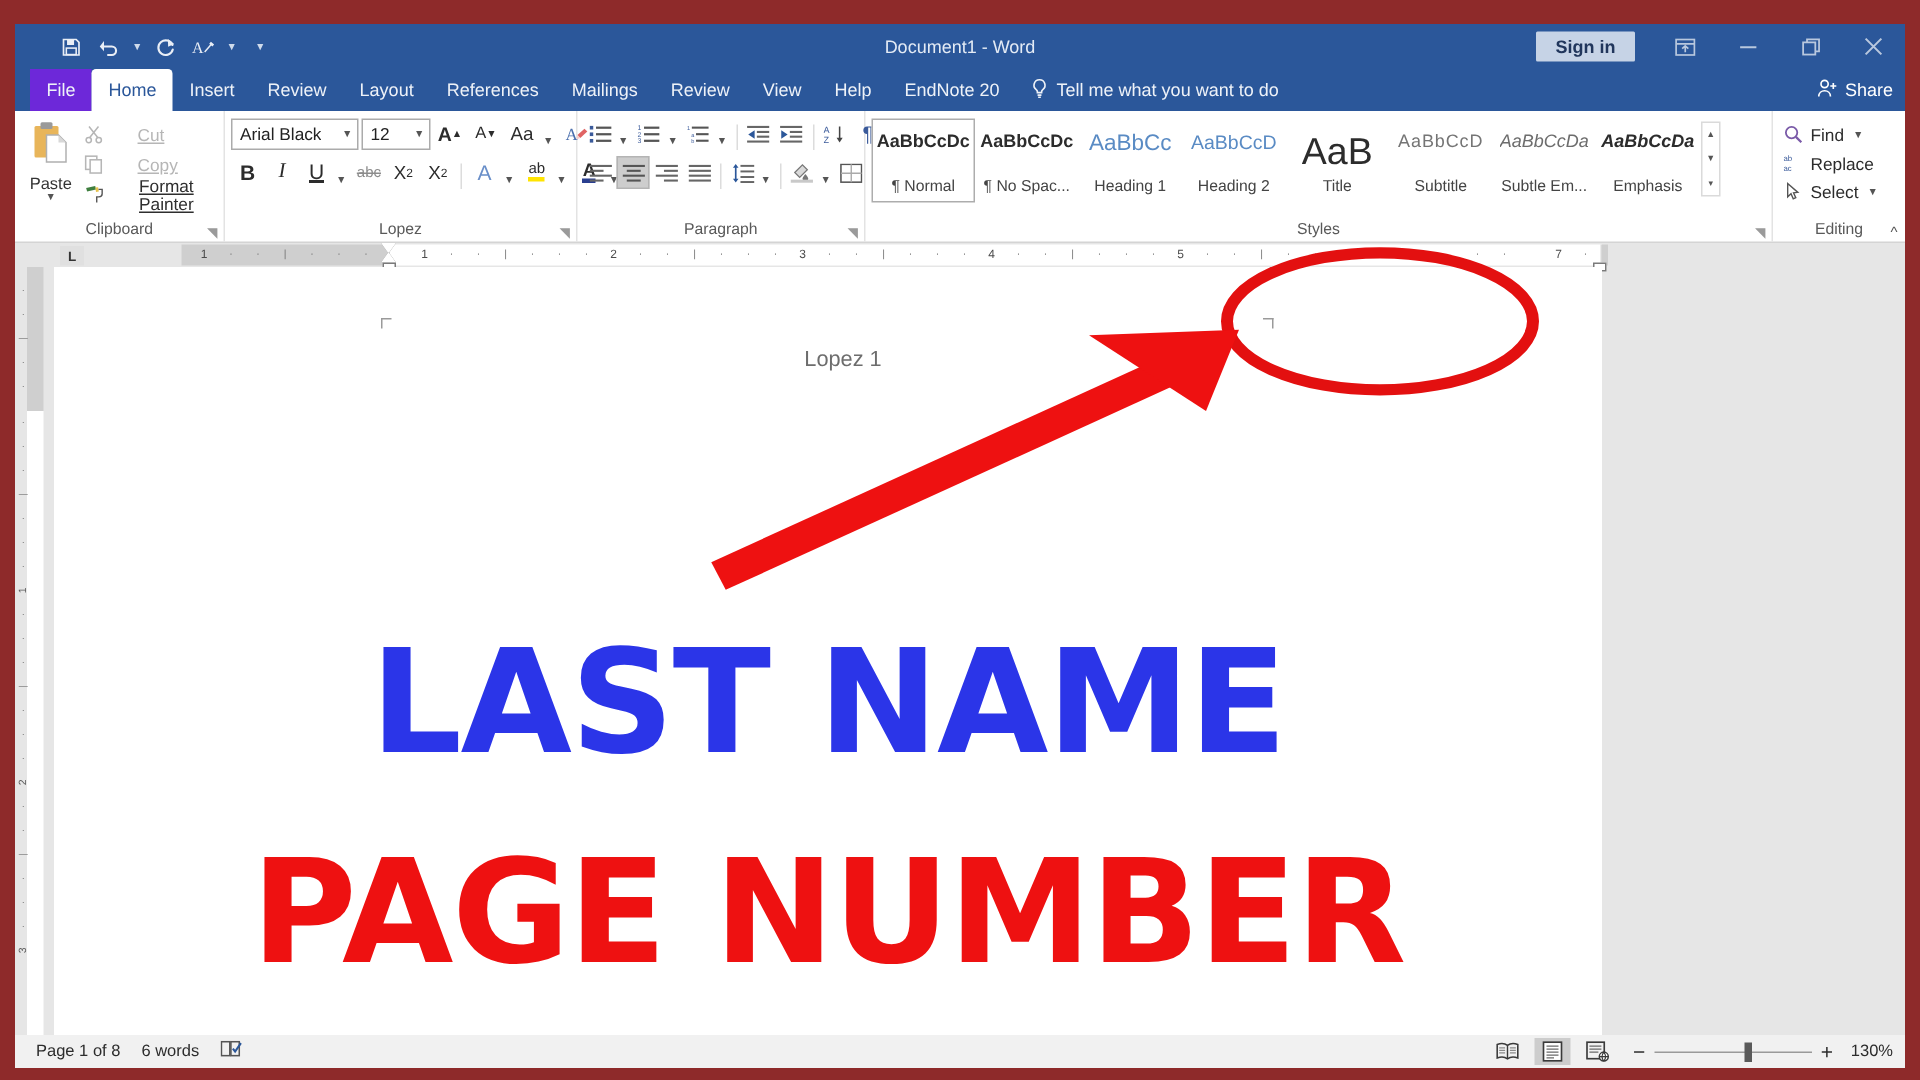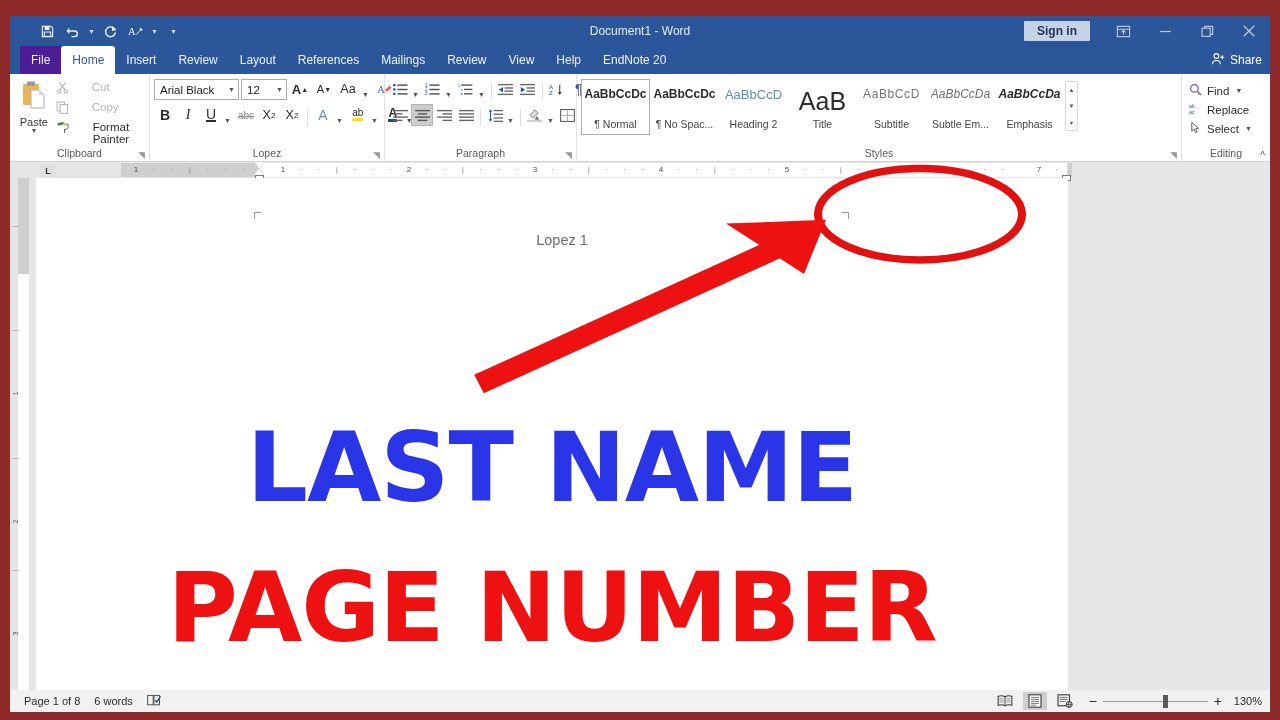--- a/index.html
+++ b/index.html
@@ -63,21 +63,21 @@
   
   .tabstrip {
     height: 28px; background: #2b579a;
     display: flex; align-items: stretch; padding-left: 10px;
     position: relative;
   }
   .tab {
     font-size: 12px; color: #eef2f8;
     padding: 0 11px; display: flex; align-items: center;
   }
-  .tab.file { background: #4c1d95; }
+  .tab.file { background: #6d28d9; }
   .tab.active {
     background: #ffffff; color: #2b579a;
     border-radius: 3px 3px 0 0;
   }
   .tellme {
     display: flex; align-items: center; gap: 5px;
     color: #eef2f8; font-size: 12px; padding: 0 10px;
   }
   .share {
     position: absolute; right: 8px; top: 0; height: 28px;
@@ -108,23 +108,24 @@
   }
   
   .paste {
     width: 50px; display: flex; flex-direction: column;
     align-items: center; padding-top: 2px;
   }
   .paste-lbl { font-size: 11px; color: #343434; margin-top: 1px; }
   .paste-car { font-size: 7px; color: #555; line-height: 6px; }
   .clip-col { display: flex; flex-direction: column; padding-top: 4px; }
   .clip-item {
-    display: flex; align-items: flex-start; gap: 23px;
+    display: flex; align-items: center; gap: 23px;
     height: 20px; font-size: 11.5px; color: #b6b6b6;
     padding-left: 2px;
+    text-decoration: underline;
   }
   .clip-item.on { color: #2e2e2e; }
   
   .row { display: flex; align-items: flex-end; height: 23px; }
   .combo {
     height: 21px; border: 1px solid #ababab; background: #fff;
     display: flex; align-items: center; justify-content: space-between;
     font-size: 11.5px; color: #222; padding: 0 3px 0 5px;
   }
   .combo .cv { white-space: nowrap; overflow: hidden; }
@@ -348,20 +349,29 @@
     <div class="tab active">Home</div>
     <div class="tab">Insert</div>
     <div class="tab">Review</div>
     <div class="tab">Layout</div>
     <div class="tab">References</div>
     <div class="tab">Mailings</div>
     <div class="tab">Review</div>
     <div class="tab">View</div>
     <div class="tab">Help</div>
     <div class="tab">EndNote 20</div>
+    <div class="tellme">
+      <span>
+        <svg width="12" height="14" viewBox="0 0 12 14">
+            <path fill="none" stroke="#eef2f8" stroke-width="1.1" d="M6 1.2a3.6 3.6 0 0 0-2.2 6.5c.5.4.8 1 .8 1.6v.4h2.8v-.4c0-.6.3-1.2.8-1.6A3.6 3.6 0 0 0 6 1.2z"></path>
+            <path stroke="#eef2f8" stroke-width="1.1" d="M4.7 11.4h2.6M5.1 12.8h1.8"></path>
+          </svg>
+      </span>
+      <span>Tell me what you want to do</span>
+    </div>
     <div class="share">
       <span>
         <svg width="14" height="14" viewBox="0 0 14 14">
             <circle cx="5.4" cy="4" r="2.4" fill="none" stroke="#fff" stroke-width="1.1"></circle>
             <path fill="none" stroke="#fff" stroke-width="1.1" d="M1.5 12.3c0-2.3 1.8-3.8 3.9-3.8s3.9 1.5 3.9 3.8"></path>
             <path stroke="#fff" stroke-width="1.1" d="M11.2 3.3v4M9.2 5.3h4"></path>
           </svg>
       </span>
       <span>Share</span>
     </div>
@@ -637,20 +647,24 @@
     <div class="grp" style="flex:1;">
       <div class="grp-body">
         <div class="gal">
           <div class="style-it sel">
             <span class="style-pv" style="font-weight:bold;">AaBbCcDc</span>
             <span class="style-nm">¶ Normal</span>
           </div>
           <div class="style-it">
             <span class="style-pv" style="font-weight:bold;">AaBbCcDc</span>
             <span class="style-nm">¶ No Spac...</span>
+          </div>
+          <div class="style-it">
+            <span class="style-pv" style="color:#5a8bc4;font-size:15px;">AaBbCc</span>
+            <span class="style-nm">Heading 1</span>
           </div>
           <div class="style-it">
             <span class="style-pv" style="color:#5a8bc4;font-size:13px;">AaBbCcD</span>
             <span class="style-nm">Heading 2</span>
           </div>
           <div class="style-it">
             <span class="style-pv" style="font-size:25px;color:#2c2c2c;">AaB</span>
             <span class="style-nm">Title</span>
           </div>
           <div class="style-it">

